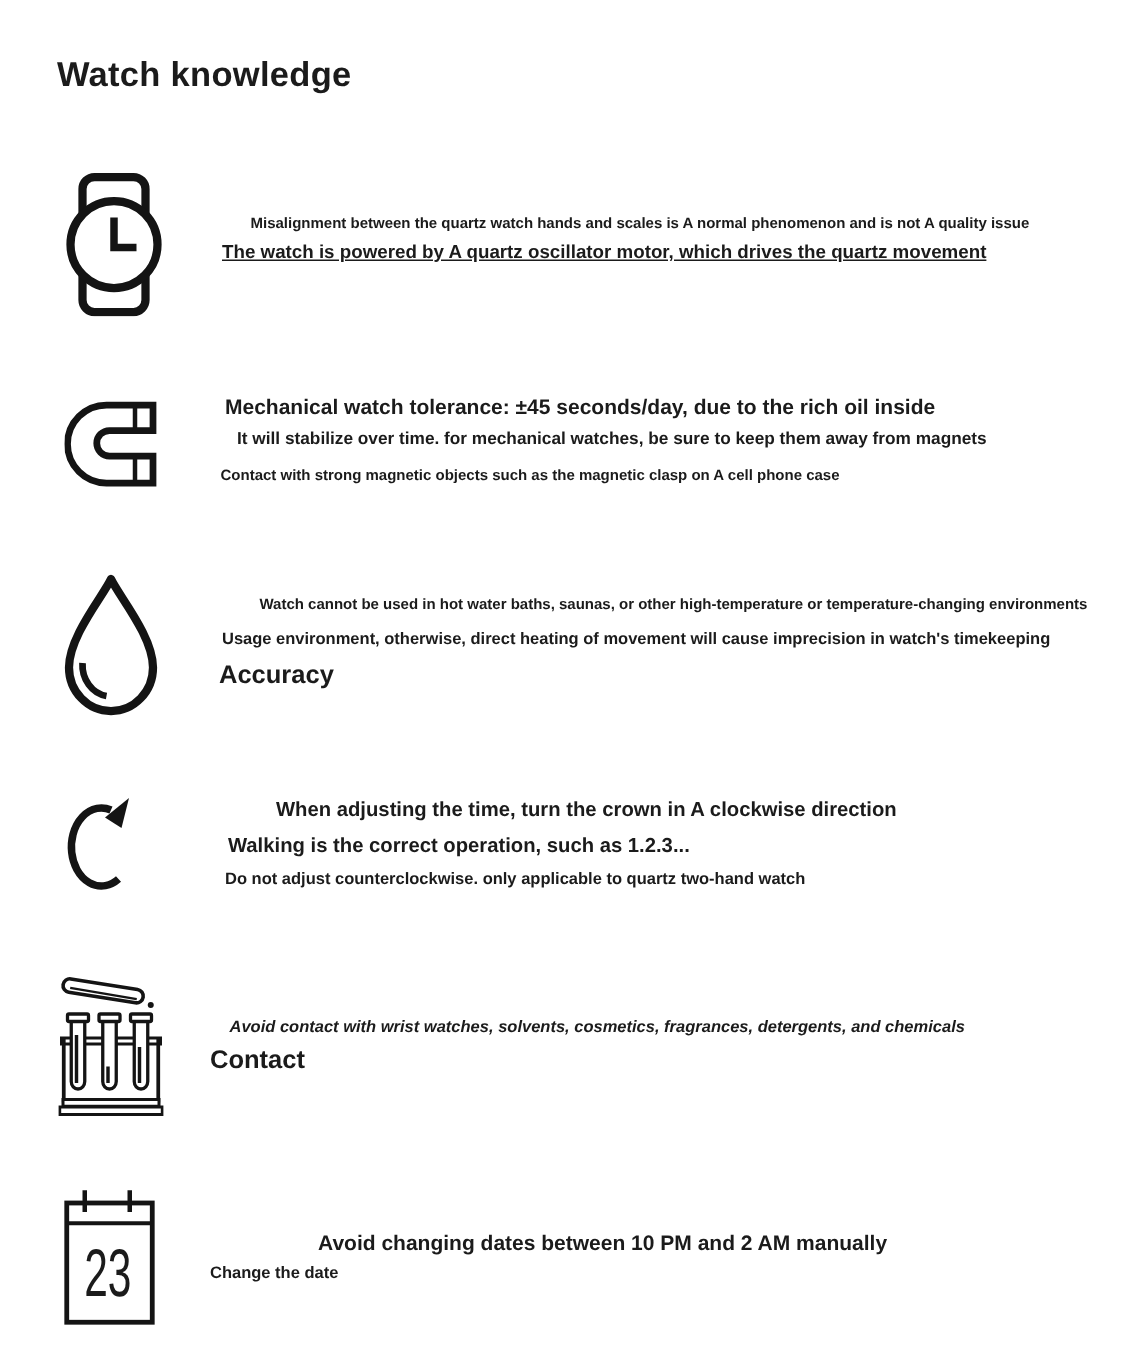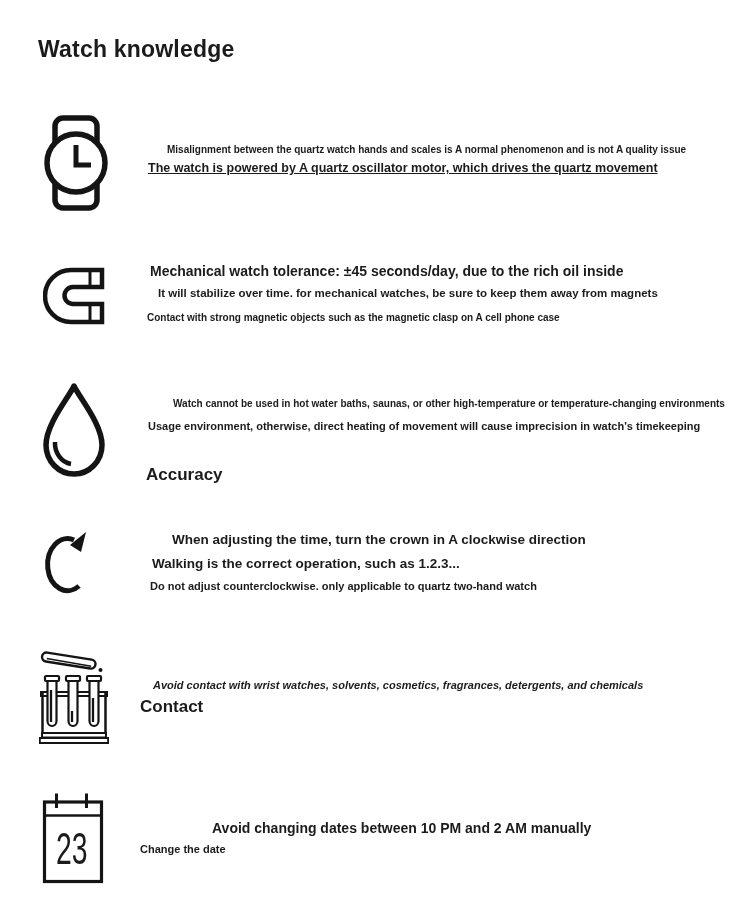--- a/index.html
+++ b/index.html
@@ -29,23 +29,23 @@
   
   #s1a{left:167px;top:144px;font-size:10px;}
   #s1b{left:148px;top:161px;font-size:12.5px;text-decoration:underline;}
 
   #s2a{left:150px;top:263px;font-size:14px;}
   #s2b{left:158px;top:287px;font-size:11.5px;}
   #s2c{left:147px;top:312px;font-size:10px;}
 
   #s3a{left:140px;top:398px;font-size:10px;margin-left:33px;}
   #s3b{left:148px;top:420px;font-size:11px;}
-  #s3c{left:146px;top:465px;font-size:17px;}
+  #s3c{left:146px;top:440px;font-size:17px;}
 
-  #s4a{left:172px;top:532px;font-size:13.5px;}
+  #s4a{left:184px;top:532px;font-size:13.5px;}
   #s4b{left:152px;top:556px;font-size:13.5px;}
   #s4c{left:150px;top:580px;font-size:11px;}
 
   #s5a{left:153px;top:679px;font-size:11px;font-style:italic;}
   #s5b{left:140px;top:697px;font-size:17px;}
 
   #s6a{left:212px;top:820px;font-size:14px;}
   #s6b{left:140px;top:843px;font-size:11px;}
 </style>
 </head>

